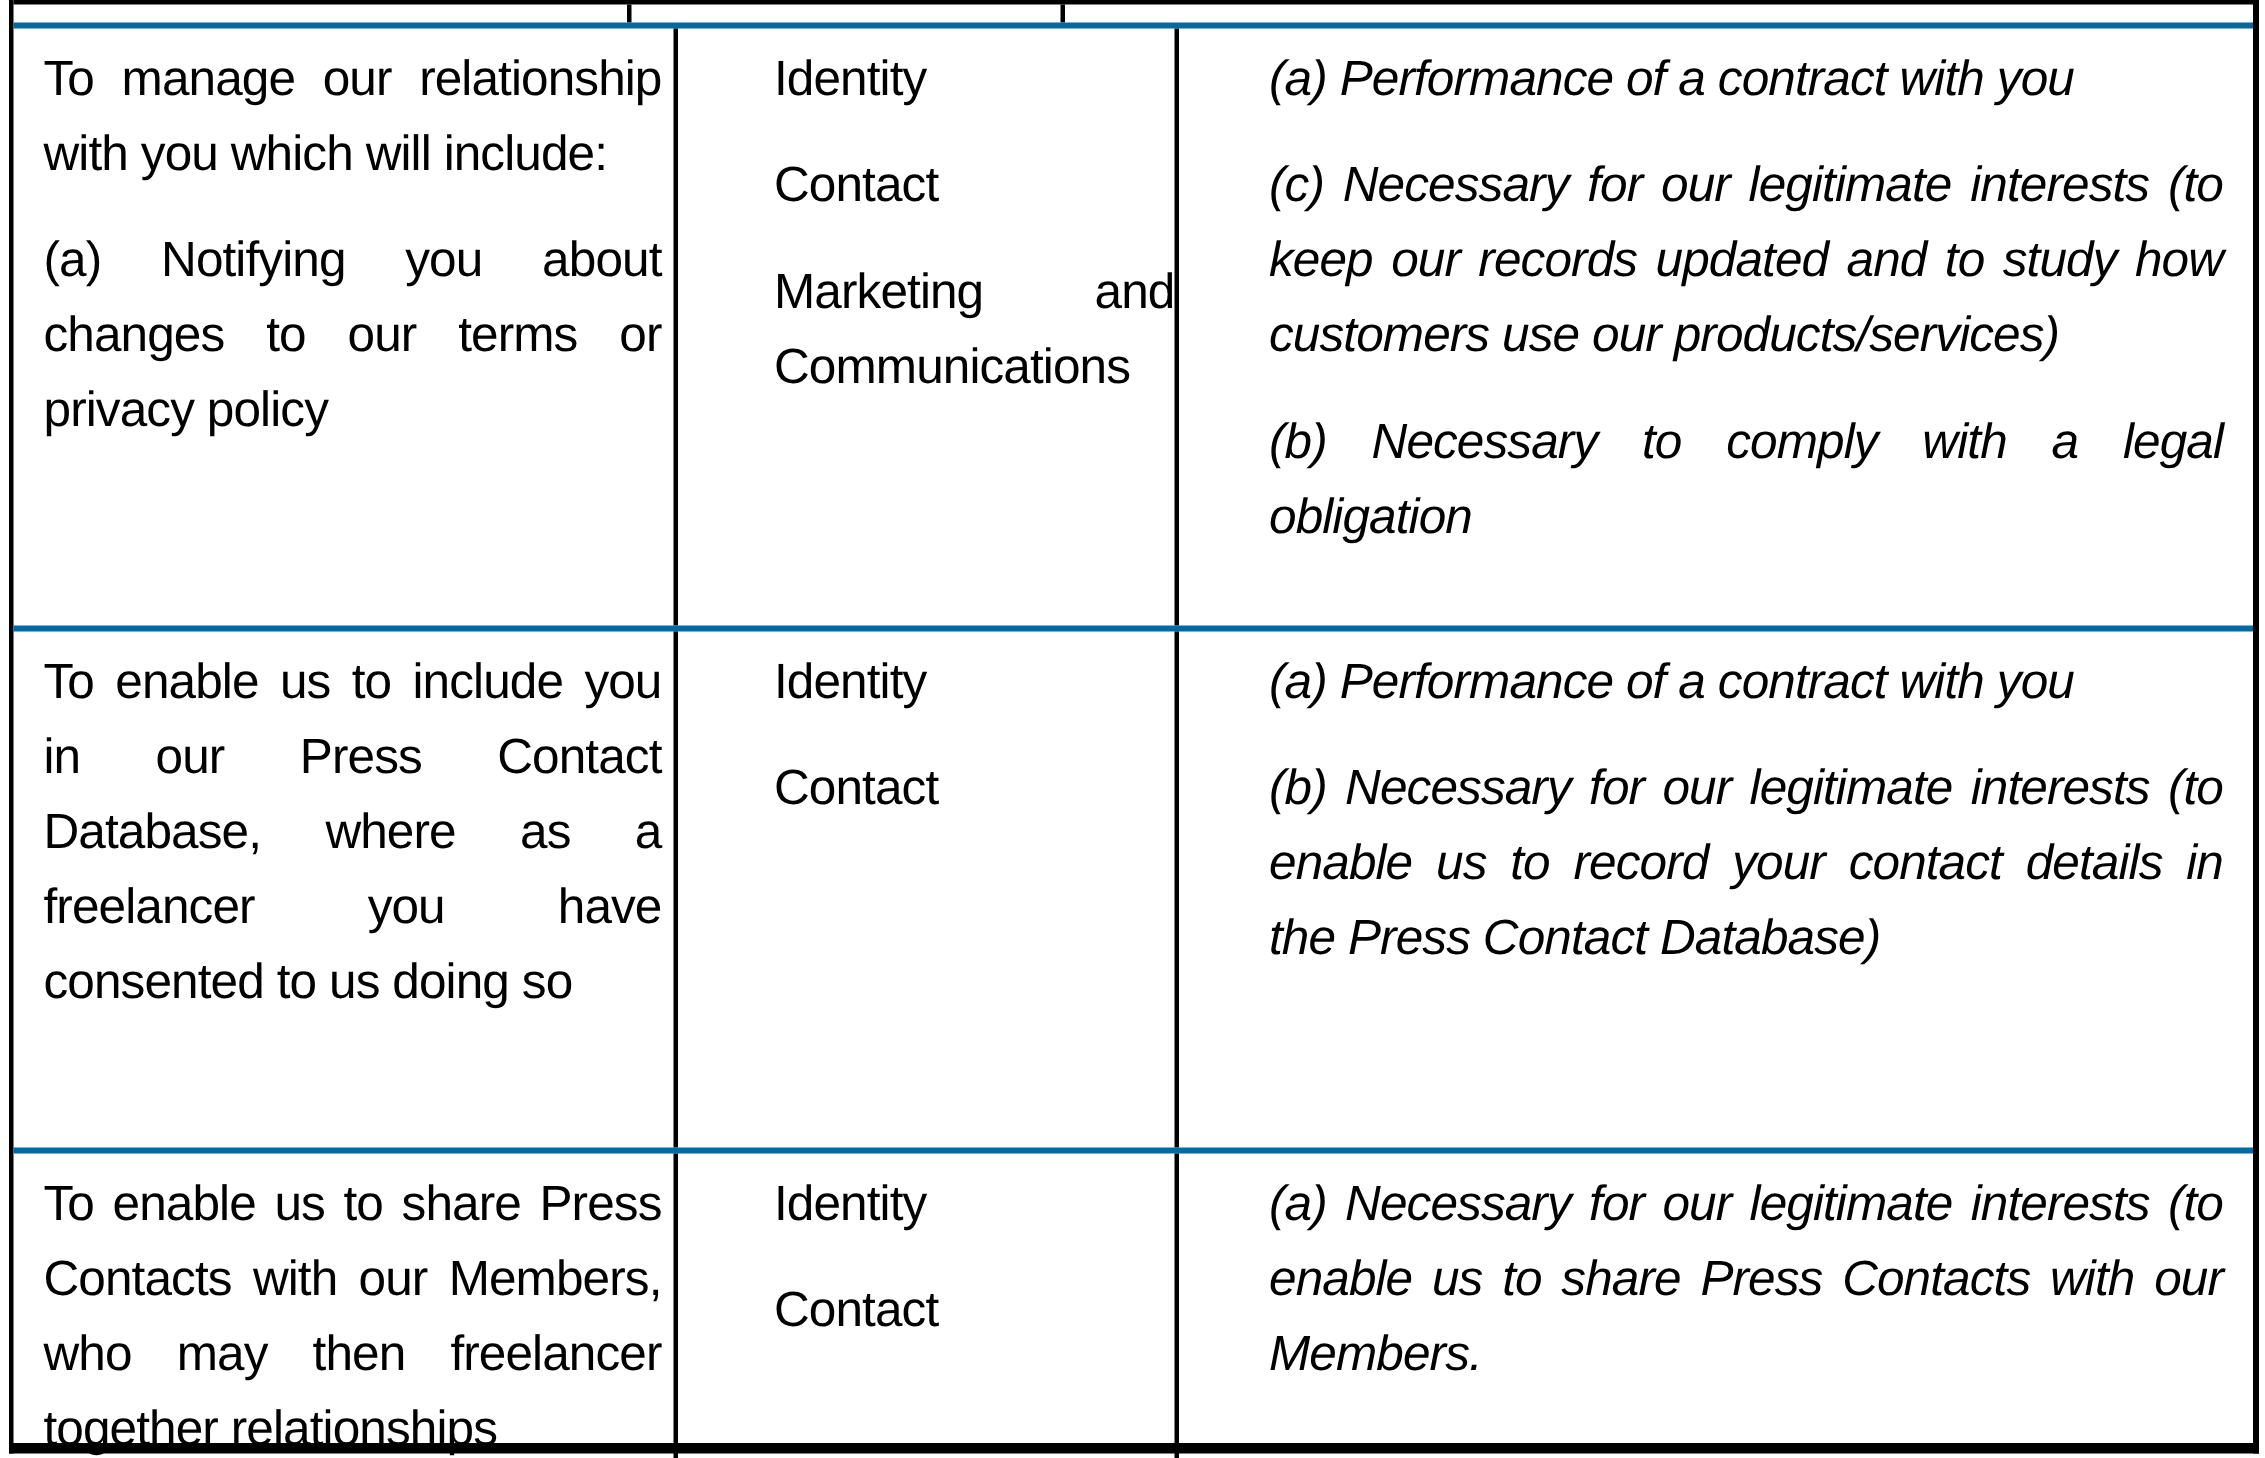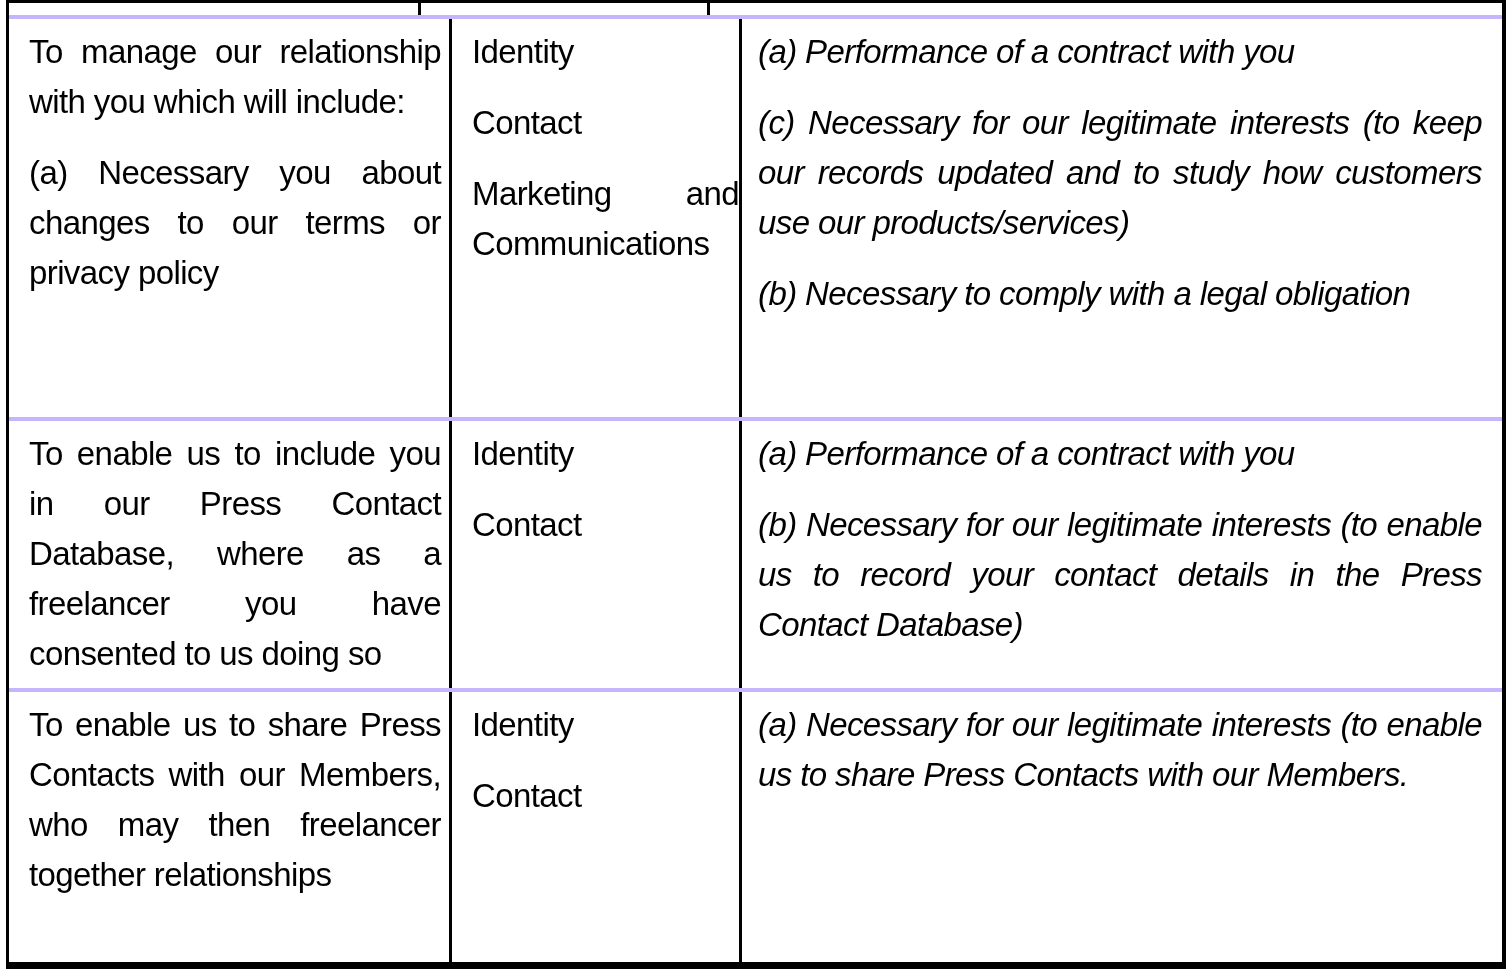--- a/index.html
+++ b/index.html
@@ -37,22 +37,23 @@
     display: flex;
     flex: 0 0 auto;
   }
   .cut-row .cc1 { width: 409px; box-sizing: border-box; }
   .cut-row .cc2 { width: 292px; box-sizing: border-box; border-left: 3px solid #000; border-right: 3px solid #000; }
   .cut-row .cc3 { flex: 1; }
 
   .t-row {
     display: flex;
     box-sizing: border-box;
-    border-top: 4px solid #c4b5fd;
+    border-top: 4px solid #0369a1;
     flex: 0 0 auto;
+    gap: 44px;
   }
   .t-row.grow { flex: 1 1 auto; }
 
   .cell {
     box-sizing: border-box;
     overflow: hidden;
     color: #000;
     font-size: 33px;
     letter-spacing: -0.6px;
     line-height: 50px;
@@ -71,35 +72,35 @@
   <div class="policy-table">
     <div class="cut-row">
       <div class="cc1"></div>
       <div class="cc2"></div>
       <div class="cc3"></div>
     </div>
 
   <div class="t-row" style="height: 402px;">
     <div class="cell c1">
           <p>To manage our relationship with you which will include:</p>
-          <p>(a) Necessary you about changes to our terms or privacy policy</p>
+          <p>(a) Notifying you about changes to our terms or privacy policy</p>
         </div>
     <div class="cell c2">
           <p>Identity</p>
           <p>Contact</p>
           <p>Marketing and Communications</p>
         </div>
     <div class="cell c3">
           <p>(a) Performance of a contract with you</p>
           <p>(c) Necessary for our legitimate interests (to keep our records updated and to study how customers use our products/services)</p>
           <p>(b) Necessary to comply with a legal obligation</p>
         </div>
   </div>
 
-  <div class="t-row" style="height: 271px;">
+  <div class="t-row" style="height: 348px;">
     <div class="cell c1">
           <p>To enable us to include you in our Press Contact Database, where as a freelancer you have consented to us doing so</p>
         </div>
     <div class="cell c2">
           <p>Identity</p>
           <p>Contact</p>
         </div>
     <div class="cell c3">
           <p>(a) Performance of a contract with you</p>
           <p>(b) Necessary for our legitimate interests (to enable us to record your contact details in the Press Contact Database)</p>

